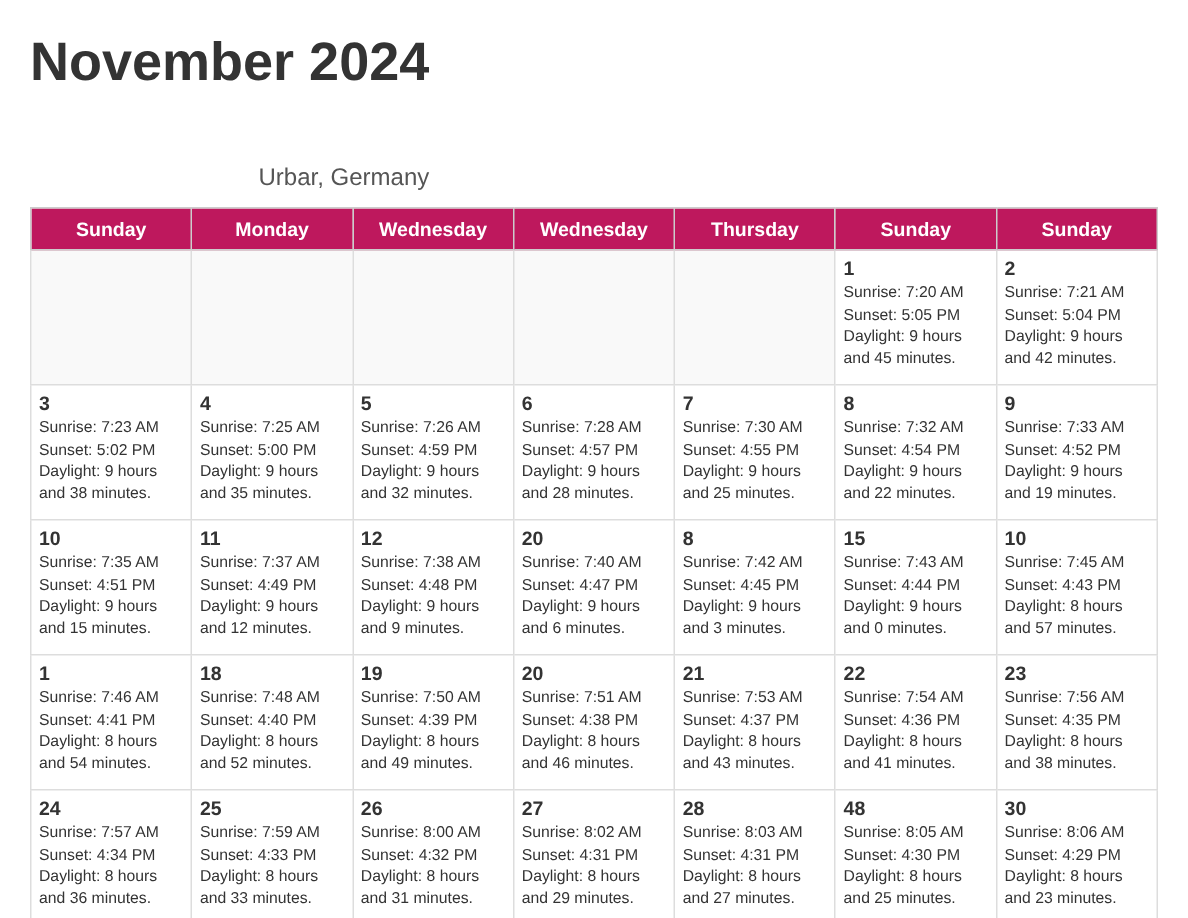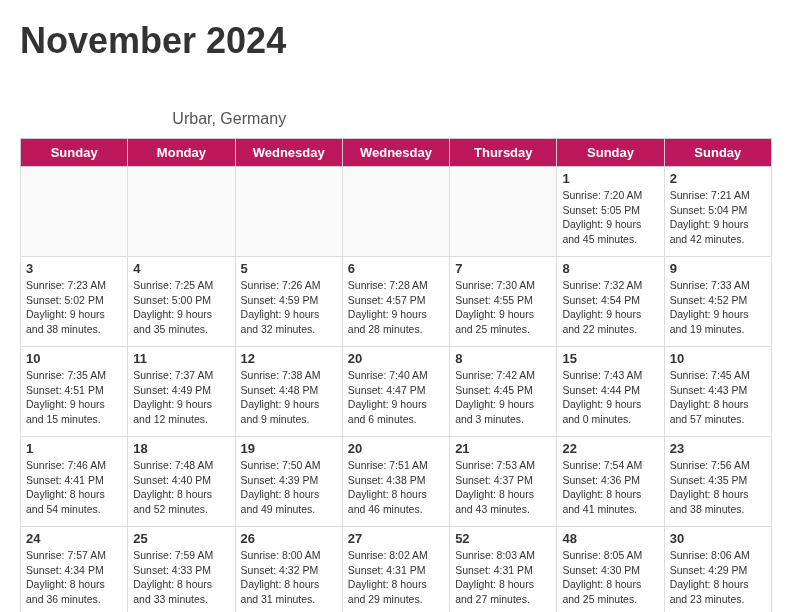--- a/index.html
+++ b/index.html
@@ -220,21 +220,21 @@
         </td>
         <td>
           <div class="day-num">26</div>
           <div class="day-info">Sunrise: 8:00 AM<br>Sunset: 4:32 PM<br>Daylight: 8 hours and 31 minutes.</div>
         </td>
         <td>
           <div class="day-num">27</div>
           <div class="day-info">Sunrise: 8:02 AM<br>Sunset: 4:31 PM<br>Daylight: 8 hours and 29 minutes.</div>
         </td>
         <td>
-          <div class="day-num">52</div>
+          <div class="day-num">28</div>
           <div class="day-info">Sunrise: 8:03 AM<br>Sunset: 4:31 PM<br>Daylight: 8 hours and 27 minutes.</div>
         </td>
         <td>
           <div class="day-num">48</div>
           <div class="day-info">Sunrise: 8:05 AM<br>Sunset: 4:30 PM<br>Daylight: 8 hours and 25 minutes.</div>
         </td>
         <td>
           <div class="day-num">30</div>
           <div class="day-info">Sunrise: 8:06 AM<br>Sunset: 4:29 PM<br>Daylight: 8 hours and 23 minutes.</div>
         </td>

